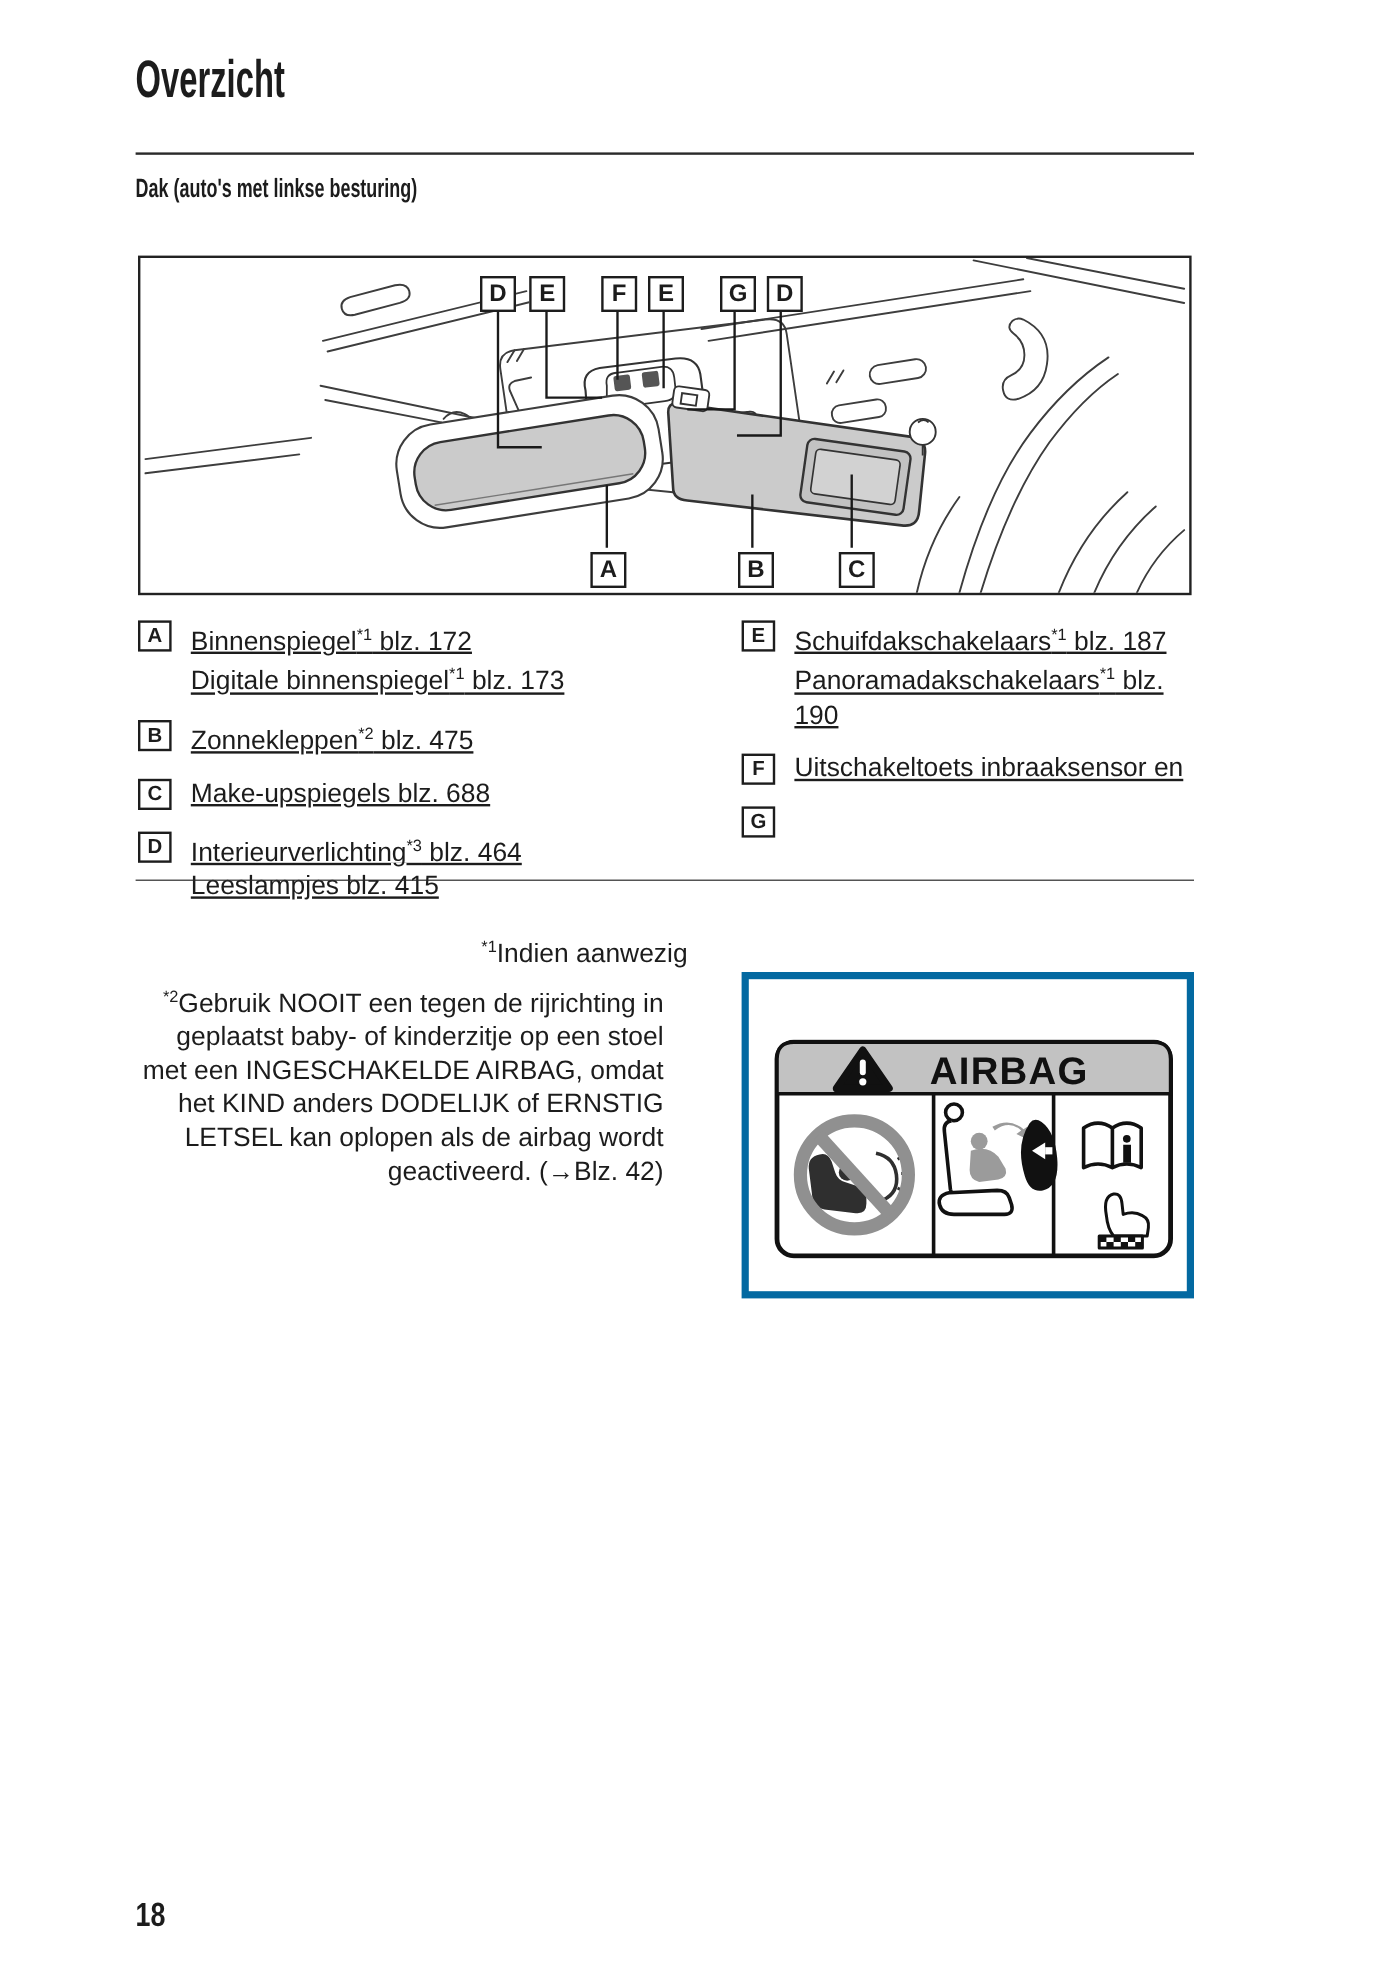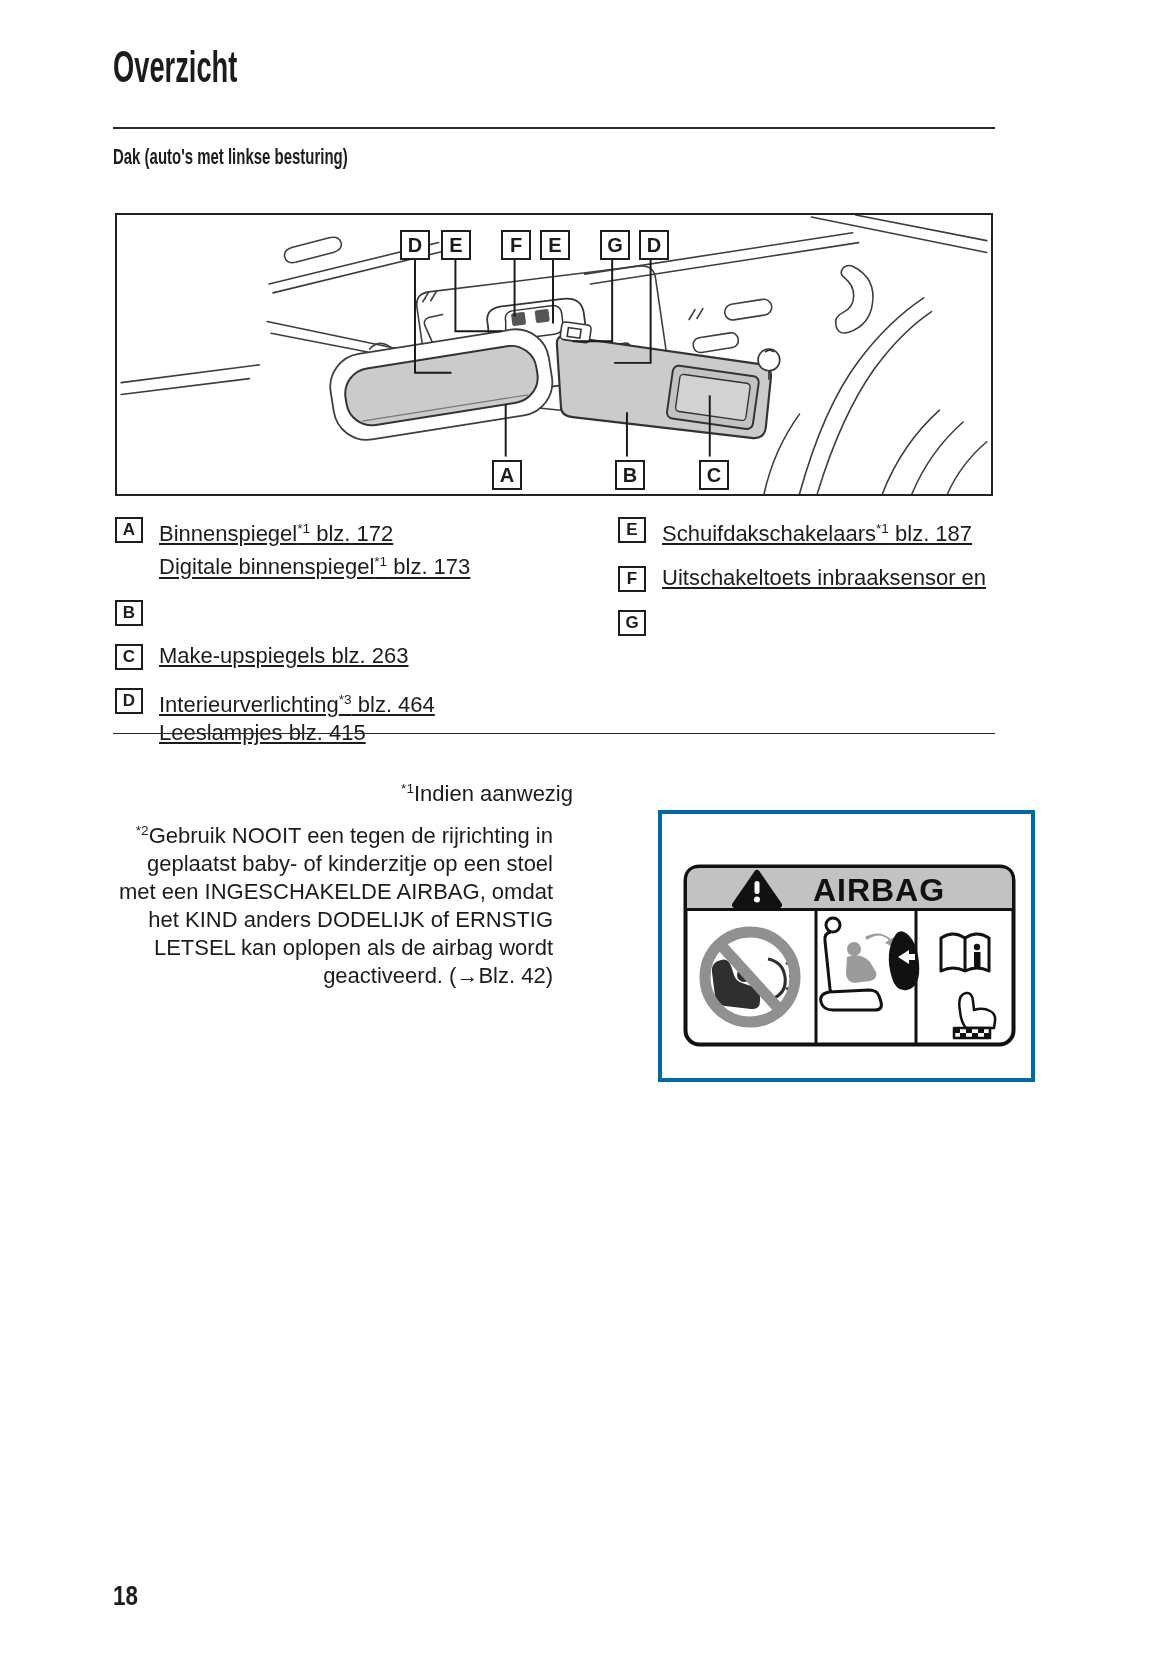--- a/index.html
+++ b/index.html
@@ -24,21 +24,21 @@
   .lrow { display:flex; gap:16px; margin-bottom:16px; }
   .kbox { flex:none; width:28px; height:26px; margin-top:2px; border:2px solid #1d1d1d;
           display:flex; align-items:center; justify-content:center;
           font-size:17px; font-weight:bold; }
   .ltext { font-size:22px; line-height:28px;text-decoration:underline; }
   sup { font-size:0.62em; }
 
   .fnote { position:absolute; font-size:22px; line-height:28px;text-align:right; }
 
   .airbag-box { position:absolute; left:618px; top:810px; width:377px; height:272px;
-                border:4px solid #0369a1; background:#fff;margin-left:40px; }
+                border:6px solid #0369a1; background:#fff; }
   .airbag-box svg { position:absolute; left:21px; top:50px; }
 
   .pagenum { position:absolute; left:113px; top:1580px; font-size:28px; font-weight:800;
              transform:scaleX(.8); transform-origin:left top; }
 </style>
 </head>
 <body>
 
 <div class="page">
 
@@ -136,40 +136,44 @@
   <div class="legend-col legend-left">
       <div class="lrow">
         <span class="kbox">A</span>
         <div class="ltext">
           <div>Binnenspiegel<sup>*1</sup> blz. 172</div>
           <div>Digitale binnenspiegel<sup>*1</sup> blz. 173</div>
         </div>
       </div>
       <div class="lrow">
         <span class="kbox">B</span>
+        <div class="ltext">
+          <div>Zonnekleppen<sup>*2</sup> blz. 475</div>
+        </div>
       </div>
       <div class="lrow">
         <span class="kbox">C</span>
         <div class="ltext">
-          <div>Make-upspiegels blz. 263</div>
+          <div>Make-upspiegels blz. 688</div>
         </div>
       </div>
       <div class="lrow">
         <span class="kbox">D</span>
         <div class="ltext">
           <div>Interieurverlichting<sup>*3</sup> blz. 464</div>
           <div>Leeslampjes blz. 415</div>
         </div>
       </div>
     </div>
   <div class="legend-col legend-right">
       <div class="lrow">
         <span class="kbox">E</span>
         <div class="ltext">
           <div>Schuifdakschakelaars<sup>*1</sup> blz. 187</div>
+          <div>Panoramadakschakelaars<sup>*1</sup> blz. 190</div>
         </div>
       </div>
       <div class="lrow">
         <span class="kbox">F</span>
         <div class="ltext">
           <div>Uitschakeltoets inbraaksensor en</div>
         </div>
       </div>
       <div class="lrow">
         <span class="kbox">G</span>

